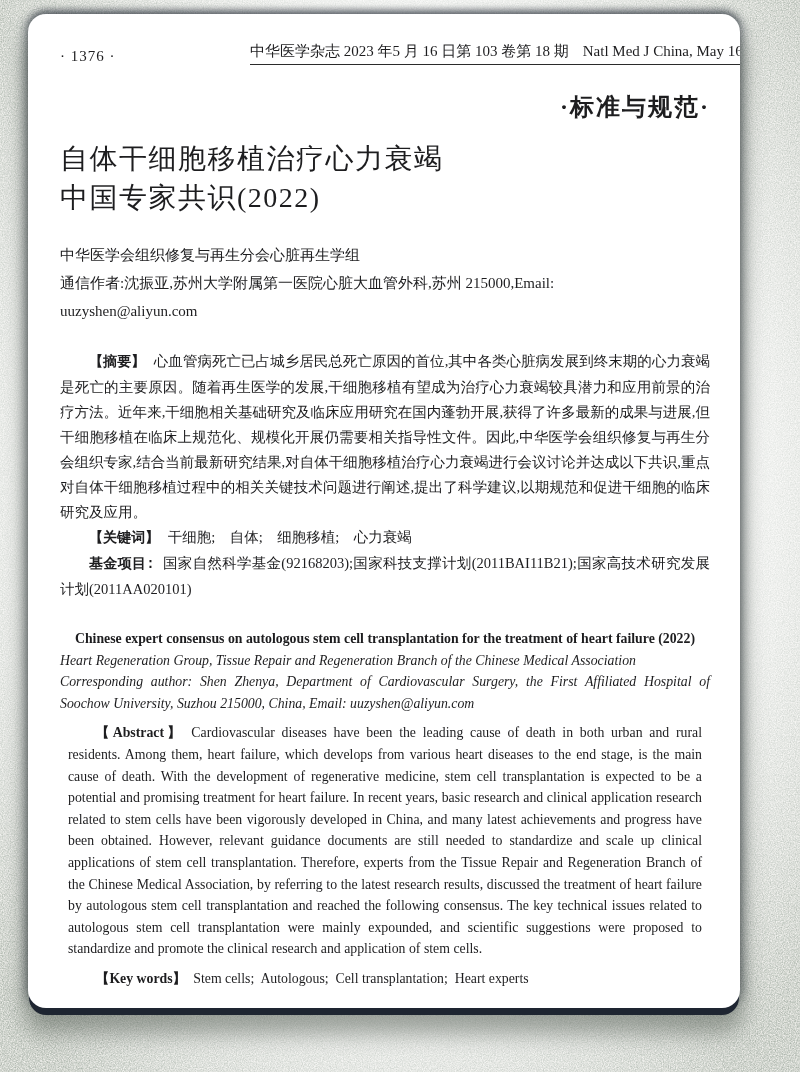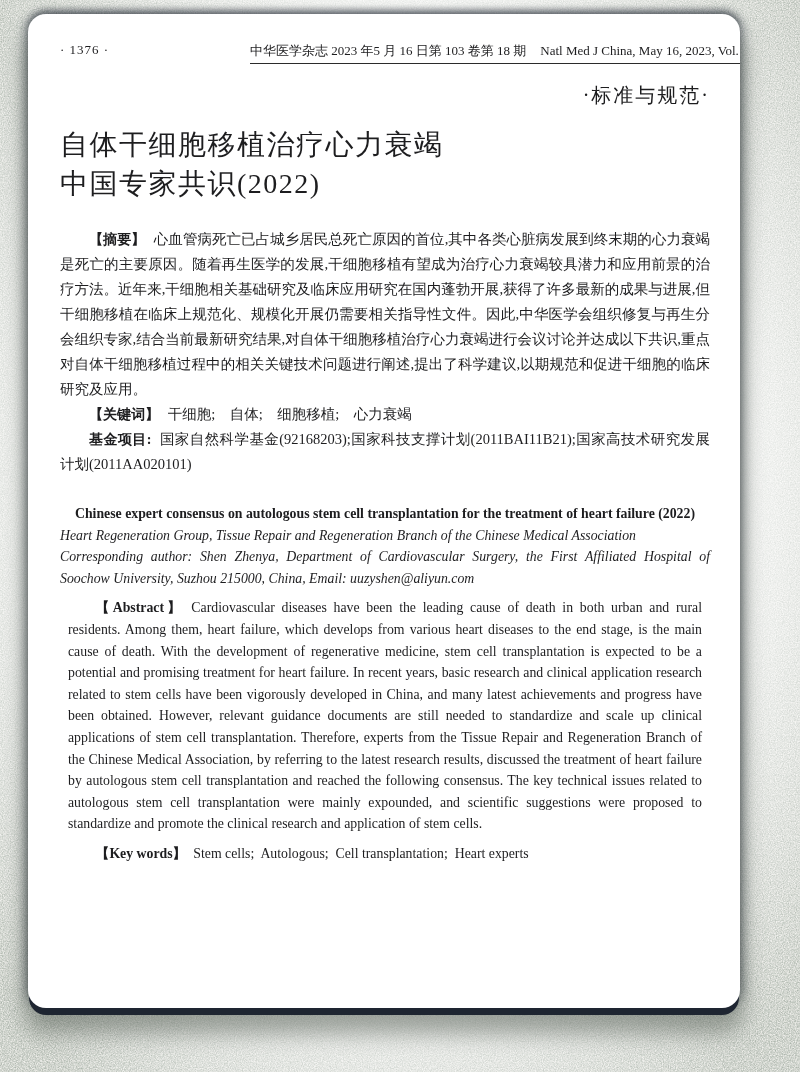--- a/index.html
+++ b/index.html
@@ -14,32 +14,32 @@
     position:absolute;left:28px;top:14px;width:712px;height:994px;z-index:1;
     background:#ffffff;border-radius:18px;
     padding:0 30px 0 32px;box-sizing:border-box;overflow:hidden;
     box-shadow:
       0 8px 0 -1px #1e2531,
       0 22px 22px 4px rgba(75,85,75,.5),
       0 -4px 7px rgba(30,36,48,.55),
       -6px 0 8px rgba(40,46,58,.25),
       6px 0 8px rgba(40,46,58,.25);
   }
-  .hdr{display:flex;align-items:flex-start;padding-top:28px;font-size:13px;}
+  .hdr{display:flex;align-items:flex-end;padding-top:28px;font-size:15px;}
   .pagenum{width:190px;flex:none;letter-spacing:1px;}
   .cite{flex:1;text-align:center;border-bottom:1.5px solid #2b2b2b;padding-bottom:3px;white-space:nowrap;}
   .cite-en{margin-left:14px;}
-  .seclabel{text-align:right;margin-top:18px;font-size:20px;font-weight:400;letter-spacing:2px;}
+  .seclabel{text-align:right;margin-top:26px;font-size:24px;font-weight:700;letter-spacing:2px;}
   .title-cn{margin:16px 0 0 0;font-size:28px;line-height:39px;font-weight:400;letter-spacing:1.5px;}
   .title-cn .tl{display:block;}
   .authors{margin-top:24px;font-size:15px;line-height:28px;}
   .cn-abs{margin-top:24px;font-size:14.5px;line-height:25px;text-align:justify;}
   .para{margin:0;}
   .indent{text-indent:2em;}
-  .plabel{font-weight:700;margin-right:.6em;font-family:Liberation Serif, serif;font-size:.97em;}
+  .plabel{font-weight:700;margin-right:.6em;font-family:Liberation Mono, monospace;font-size:.97em;}
   .prewrap{white-space:pre-wrap;}
   .en-block{margin-top:26px;font-size:13.8px;line-height:21.6px;}
   .en-title{margin:0;font-weight:700;text-align:center;}
   .en-aff{margin:0;font-style:italic;text-align:justify;}
   .en-para{margin:8px;text-align:justify;}
   .en-label{font-weight:700;margin-right:.5em;}
 </style>
 </head>
 <body>
 
@@ -67,20 +67,25 @@
     <span class="cite"><span>中华医学杂志 2023 年5 月 16 日第 103 卷第 18 期</span><span class="cite-en">Natl Med J China, May 16, 2023, Vol. 103, No. 18</span></span>
   </div>
 
   <div class="seclabel">·标准与规范·</div>
 
   <h1 class="title-cn">
     <span class="tl">自体干细胞移植治疗心力衰竭</span>
     <span class="tl">中国专家共识(2022)</span>
   </h1>
 
+  <div class="authors">
+    <div>中华医学会组织修复与再生分会心脏再生学组</div>
+    <div>通信作者:沈振亚,苏州大学附属第一医院心脏大血管外科,苏州 215000,Email:</div>
+    <div>uuzyshen@aliyun.com</div>
+  </div>
 
   <div class="cn-abs">
     <p class="para indent"><b class="plabel">【摘要】</b><span>心血管病死亡已占城乡居民总死亡原因的首位,其中各类心脏病发展到终末期的心力衰竭是死亡的主要原因。随着再生医学的发展,干细胞移植有望成为治疗心力衰竭较具潜力和应用前景的治疗方法。近年来,干细胞相关基础研究及临床应用研究在国内蓬勃开展,获得了许多最新的成果与进展,但干细胞移植在临床上规范化、规模化开展仍需要相关指导性文件。因此,中华医学会组织修复与再生分会组织专家,结合当前最新研究结果,对自体干细胞移植治疗心力衰竭进行会议讨论并达成以下共识,重点对自体干细胞移植过程中的相关关键技术问题进行阐述,提出了科学建议,以期规范和促进干细胞的临床研究及应用。</span></p>
     <p class="para indent"><b class="plabel">【关键词】</b><span class="prewrap">干细胞;　自体;　细胞移植;　心力衰竭</span></p>
     <p class="para indent"><b class="plabel" style="margin-right:8px">基金项目:</b><span>国家自然科学基金(92168203);国家科技支撑计划(2011BAI11B21);国家高技术研究发展计划(2011AA020101)</span></p>
   </div>
 
   <div class="en-block">
     <p class="en-title">Chinese expert consensus on autologous stem cell transplantation for the treatment of heart failure (2022)</p>
     <p class="en-aff">Heart Regeneration Group, Tissue Repair and Regeneration Branch of the Chinese Medical Association</p>

